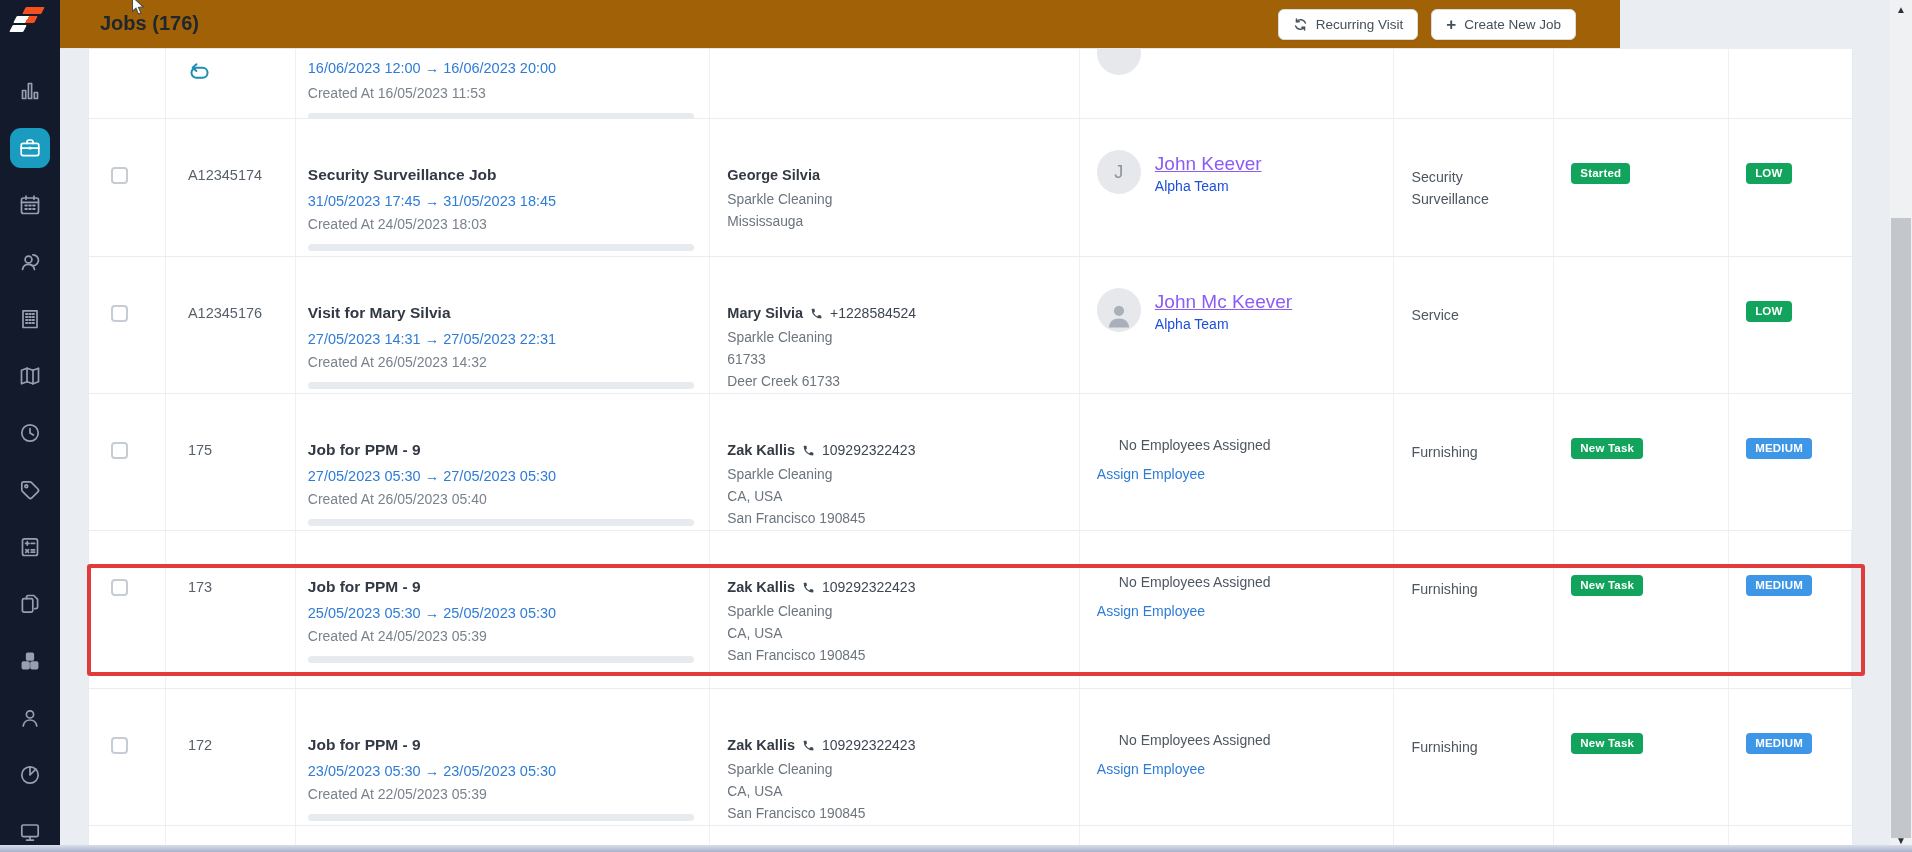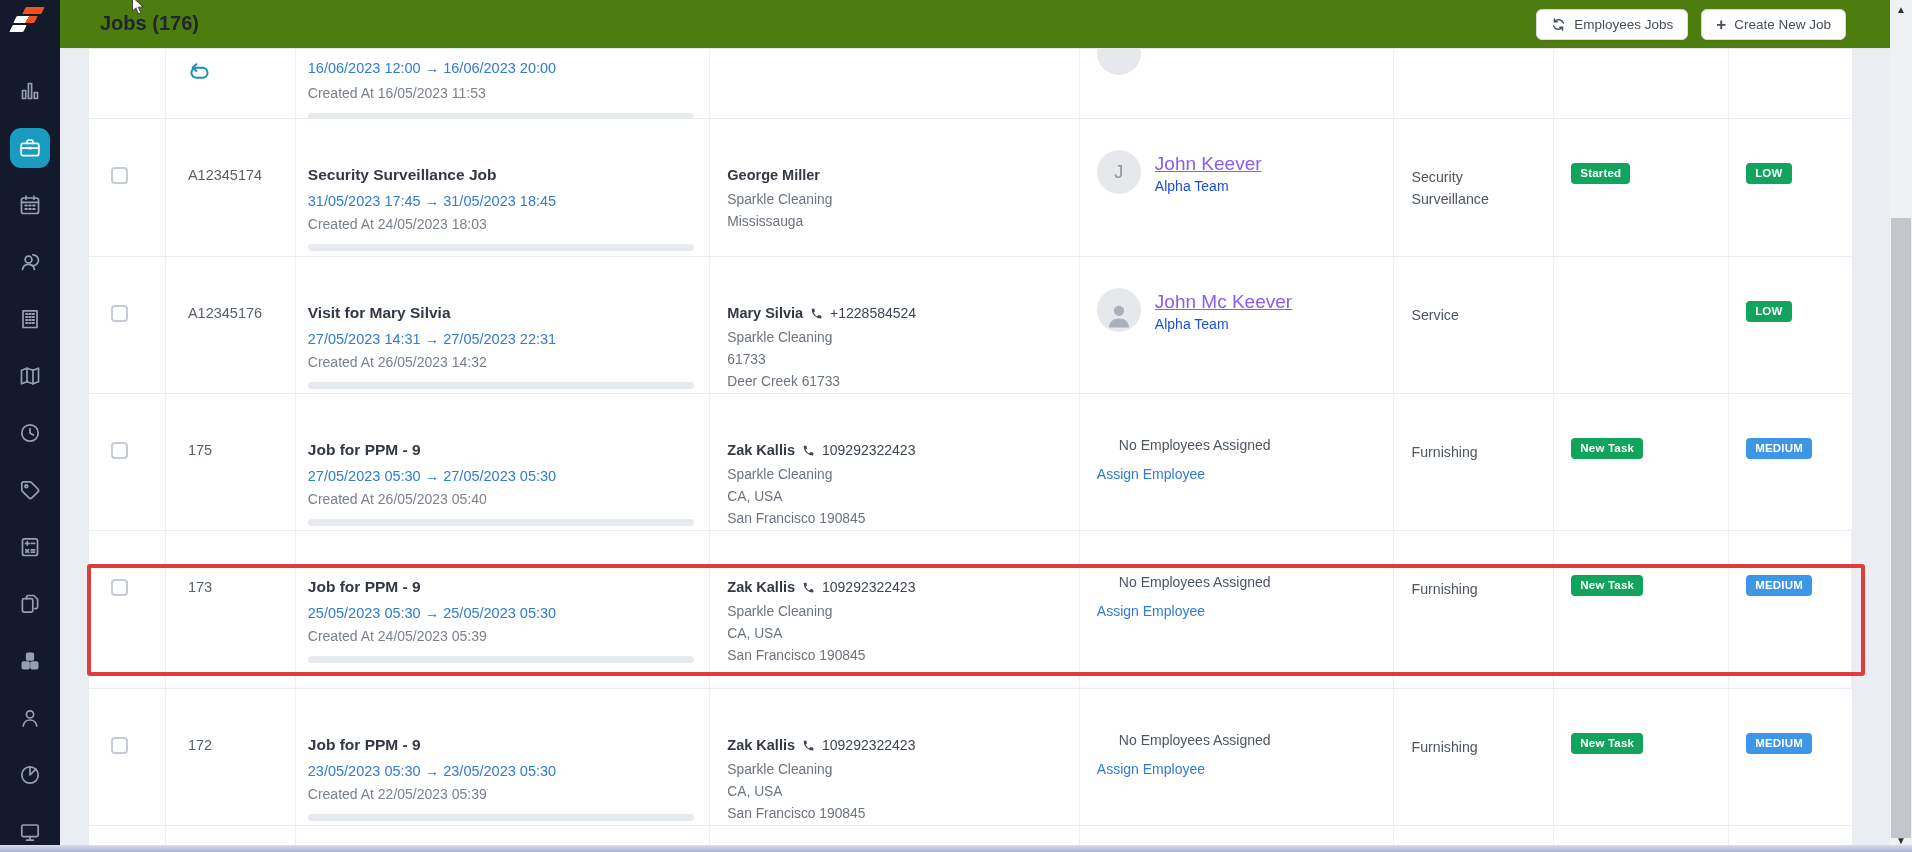--- a/index.html
+++ b/index.html
@@ -14,21 +14,21 @@
   .logo .r1 { margin-left:14px; width:19px; background:#f4511e; }
   .logo .r2 { margin-left:5px; width:21px; background:linear-gradient(to right,#ffffff 0 12px,#f4511e 12px 100%); }
   .logo .r3 { margin-left:1px; width:14px; background:#ffffff; }
   .nav { display:flex; flex-direction:column; align-items:center; gap:33px; margin-top:38px; }
   .slot { width:24px; height:24px; position:relative; color:#96a0b0; cursor:pointer; }
   .slot svg { width:24px; height:24px; position:relative; z-index:2; }
   .slot.active { color:#ffffff; }
   .active-bg { position:absolute; left:-8px; top:-8px; width:40px; height:40px; background:#1a9cc0; border-radius:11px; z-index:1; }
 
   
-  .header { position:absolute; left:60px; top:0; width:1830px; height:49px; background:#4d7c0f;
+  .header { position:absolute; left:60px; top:0; width:1560px; height:49px; background:#a16207;
             border-bottom:1px solid #e6e9ec; z-index:10; }
   .page-title { position:absolute; left:40px; top:12px; font-size:20px; font-weight:bold; color:#20262e; }
   .hdr-buttons { position:absolute; right:44px; top:9px; display:flex; gap:13px; }
   .btn { display:flex; align-items:center; gap:8px; height:31px; padding:0 14px; background:#ffffff;
          border:1px solid #d9dde2; border-radius:6px; font-size:13.5px; color:#454f59; cursor:pointer;
          box-shadow:0 1px 1px rgba(20,30,40,.04); font-family:inherit; }
   .btn svg { width:15px; height:15px; }
   .btn .plus { font-size:17px; font-weight:bold; line-height:1; color:#454f59; }
 
   
@@ -172,21 +172,21 @@
 <div class="header">
   <div class="page-title">Jobs (176)</div>
   <div class="hdr-buttons">
     <button class="btn">
       <svg viewBox="0 0 20 20" fill="none" stroke="#4a545e" stroke-width="2" stroke-linecap="round">
         <path d="M16.6 8.1A7 7 0 0 0 4.9 5.9"></path>
           <path d="M4.6 2.6v3.6h3.6"></path>
         <path d="M3.4 11.9a7 7 0 0 0 11.7 2.2"></path>
           <path d="M15.4 17.4v-3.6h-3.6"></path>
       </svg>
-      <span>Employees Jobs</span>
+      <span>Recurring Visit</span>
     </button>
     <button class="btn">
       <span class="plus">+</span>
       <span>Create New Job</span>
     </button>
   </div>
 </div>
 
 <svg class="cursor" width="15" height="19" viewBox="0 0 15 19">
   <path d="M1.5 0 L1.5 14.5 L5 11.3 L7.5 17.1 L10 16 L7.5 10.4 L12.3 9.9 Z" fill="#ffffff" stroke="#4b4b4b" stroke-width="1.1"></path>
@@ -218,21 +218,21 @@
         <div class="id-text">A12345174</div>
       </div>
       <div class="cell c-job">
         <div class="job-title">Security Surveillance Job</div>
         <div class="job-dates">31/05/2023 17:45 → 31/05/2023 18:45</div>
         <div class="job-created">Created At 24/05/2023 18:03</div>
         <div class="progress"></div>
       </div>
       <div class="cell c-customer">
         <div class="cust-line">
-          <span class="cust-name">George Miller</span>
+          <span class="cust-name">George Silvia</span>
         </div>
         <div class="addr">
           <div>Sparkle Cleaning</div>
           <div>Mississauga</div>
         </div>
       </div>
       <div class="cell c-emp emp-avatar-pad">
         <div class="emp-assigned">
           <div class="avatar">J</div>
           <div class="emp-text">

